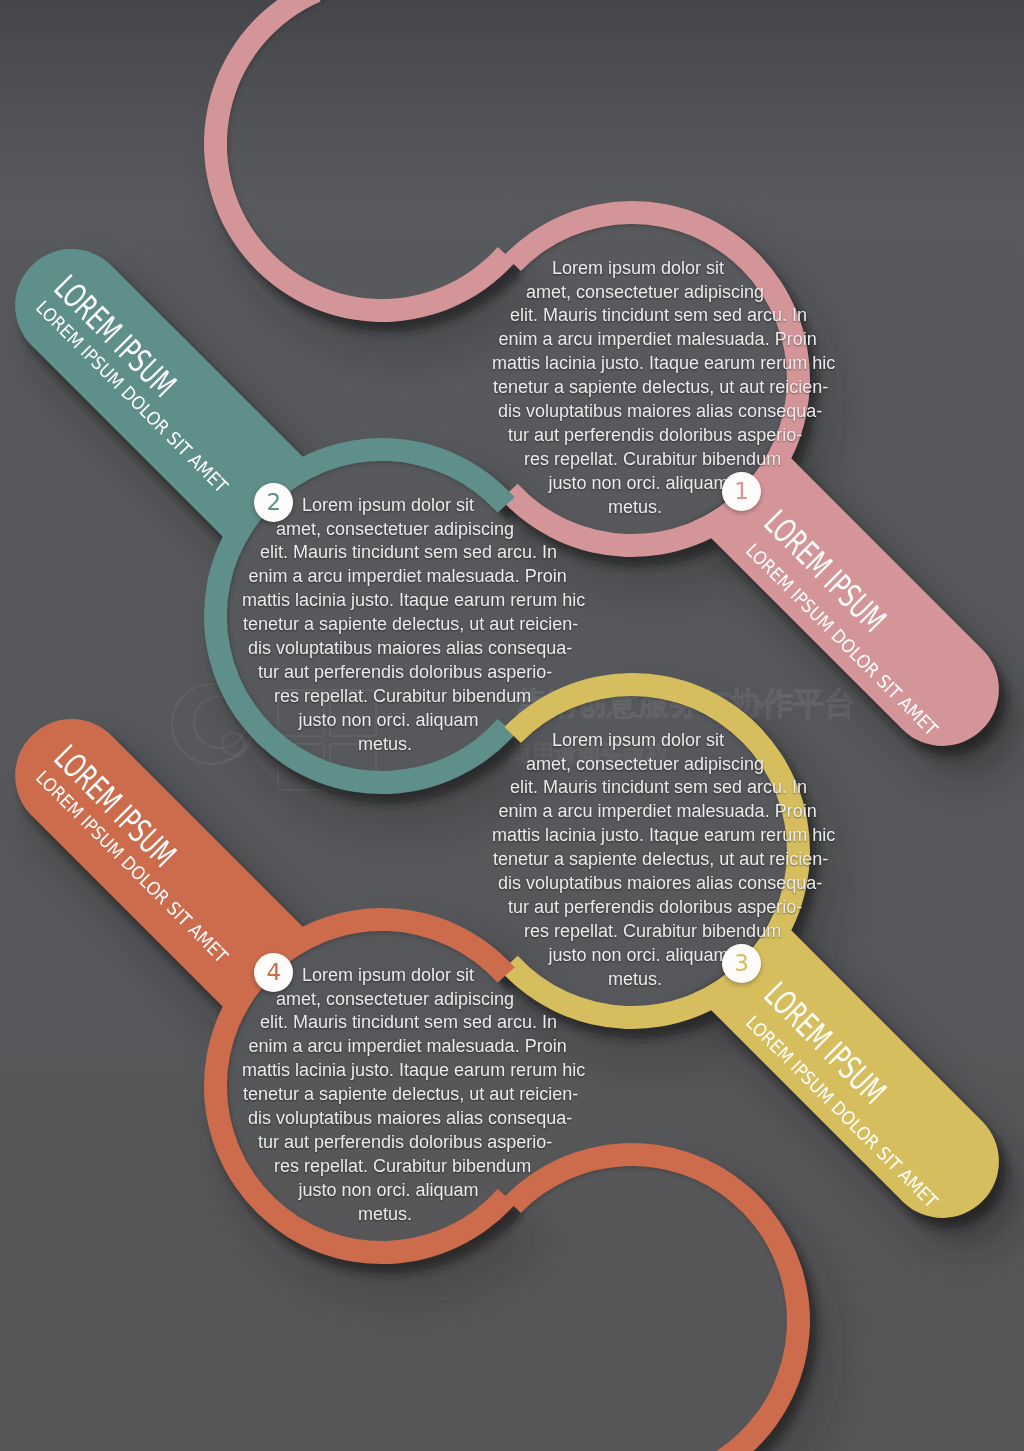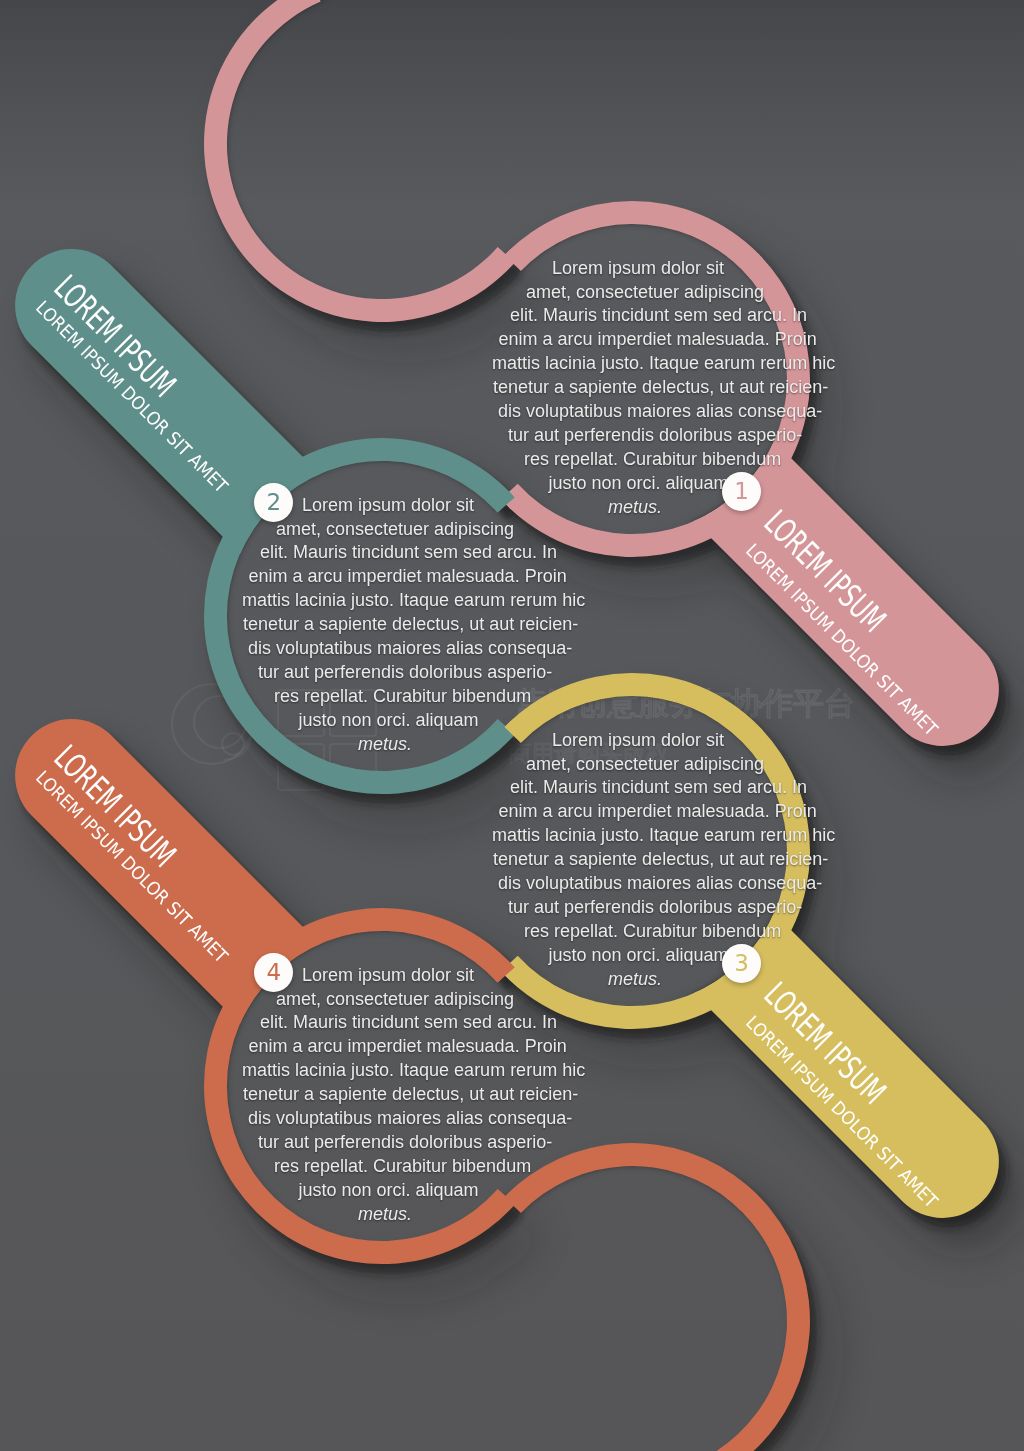--- a/index.html
+++ b/index.html
@@ -17,21 +17,21 @@
   .wm{position:absolute;left:0;top:0;width:1024px;height:1451px;pointer-events:none;}
   .wm-text{font-family:"DejaVu Sans",sans-serif;color:transparent;
      -webkit-text-stroke:1.6px rgba(255,255,255,0.085);
      font-size:31px;line-height:31px;letter-spacing:0px;white-space:nowrap;}
   .wm-text2{font-family:"DejaVu Sans",sans-serif;color:transparent;
      -webkit-text-stroke:1.4px rgba(255,255,255,0.055);
      font-size:23px;line-height:23px;letter-spacing:0px;white-space:nowrap;}
   .tline{position:absolute;color:#ebebeb;font-size:18px;white-space:nowrap;
      text-align:justify;text-align-last:justify;
      text-shadow:0 1px 2px rgba(0,0,0,0.5);height:18px;line-height:18px;}
-  .tline.ctr{text-align:center;text-align-last:center;font-style:italic;}
+  .tline.ctr{text-align:center;text-align-last:center;}
   .handle-label{position:absolute;transform-origin:0 0;white-space:nowrap;color:#fff;
      font-family:"DejaVu Sans",sans-serif;font-stretch:condensed;}
   .hl-big{font-size:33.4px;line-height:33.4px;
      transform:rotate(45deg) translate(-2.9px,-2.9px) scaleX(0.743);}
   .hl-small{font-size:18.2px;line-height:18.2px;
      transform:rotate(45deg) translate(-1.9px,-1px) scaleX(1.015);}
   .badge{position:absolute;width:39px;height:39px;border-radius:50%;background:#fdfcfa;
      display:flex;align-items:center;justify-content:center;
      font-family:"DejaVu Sans",sans-serif;font-size:23px;line-height:1;
      box-shadow:0 2px 5px rgba(0,0,0,0.28);}

